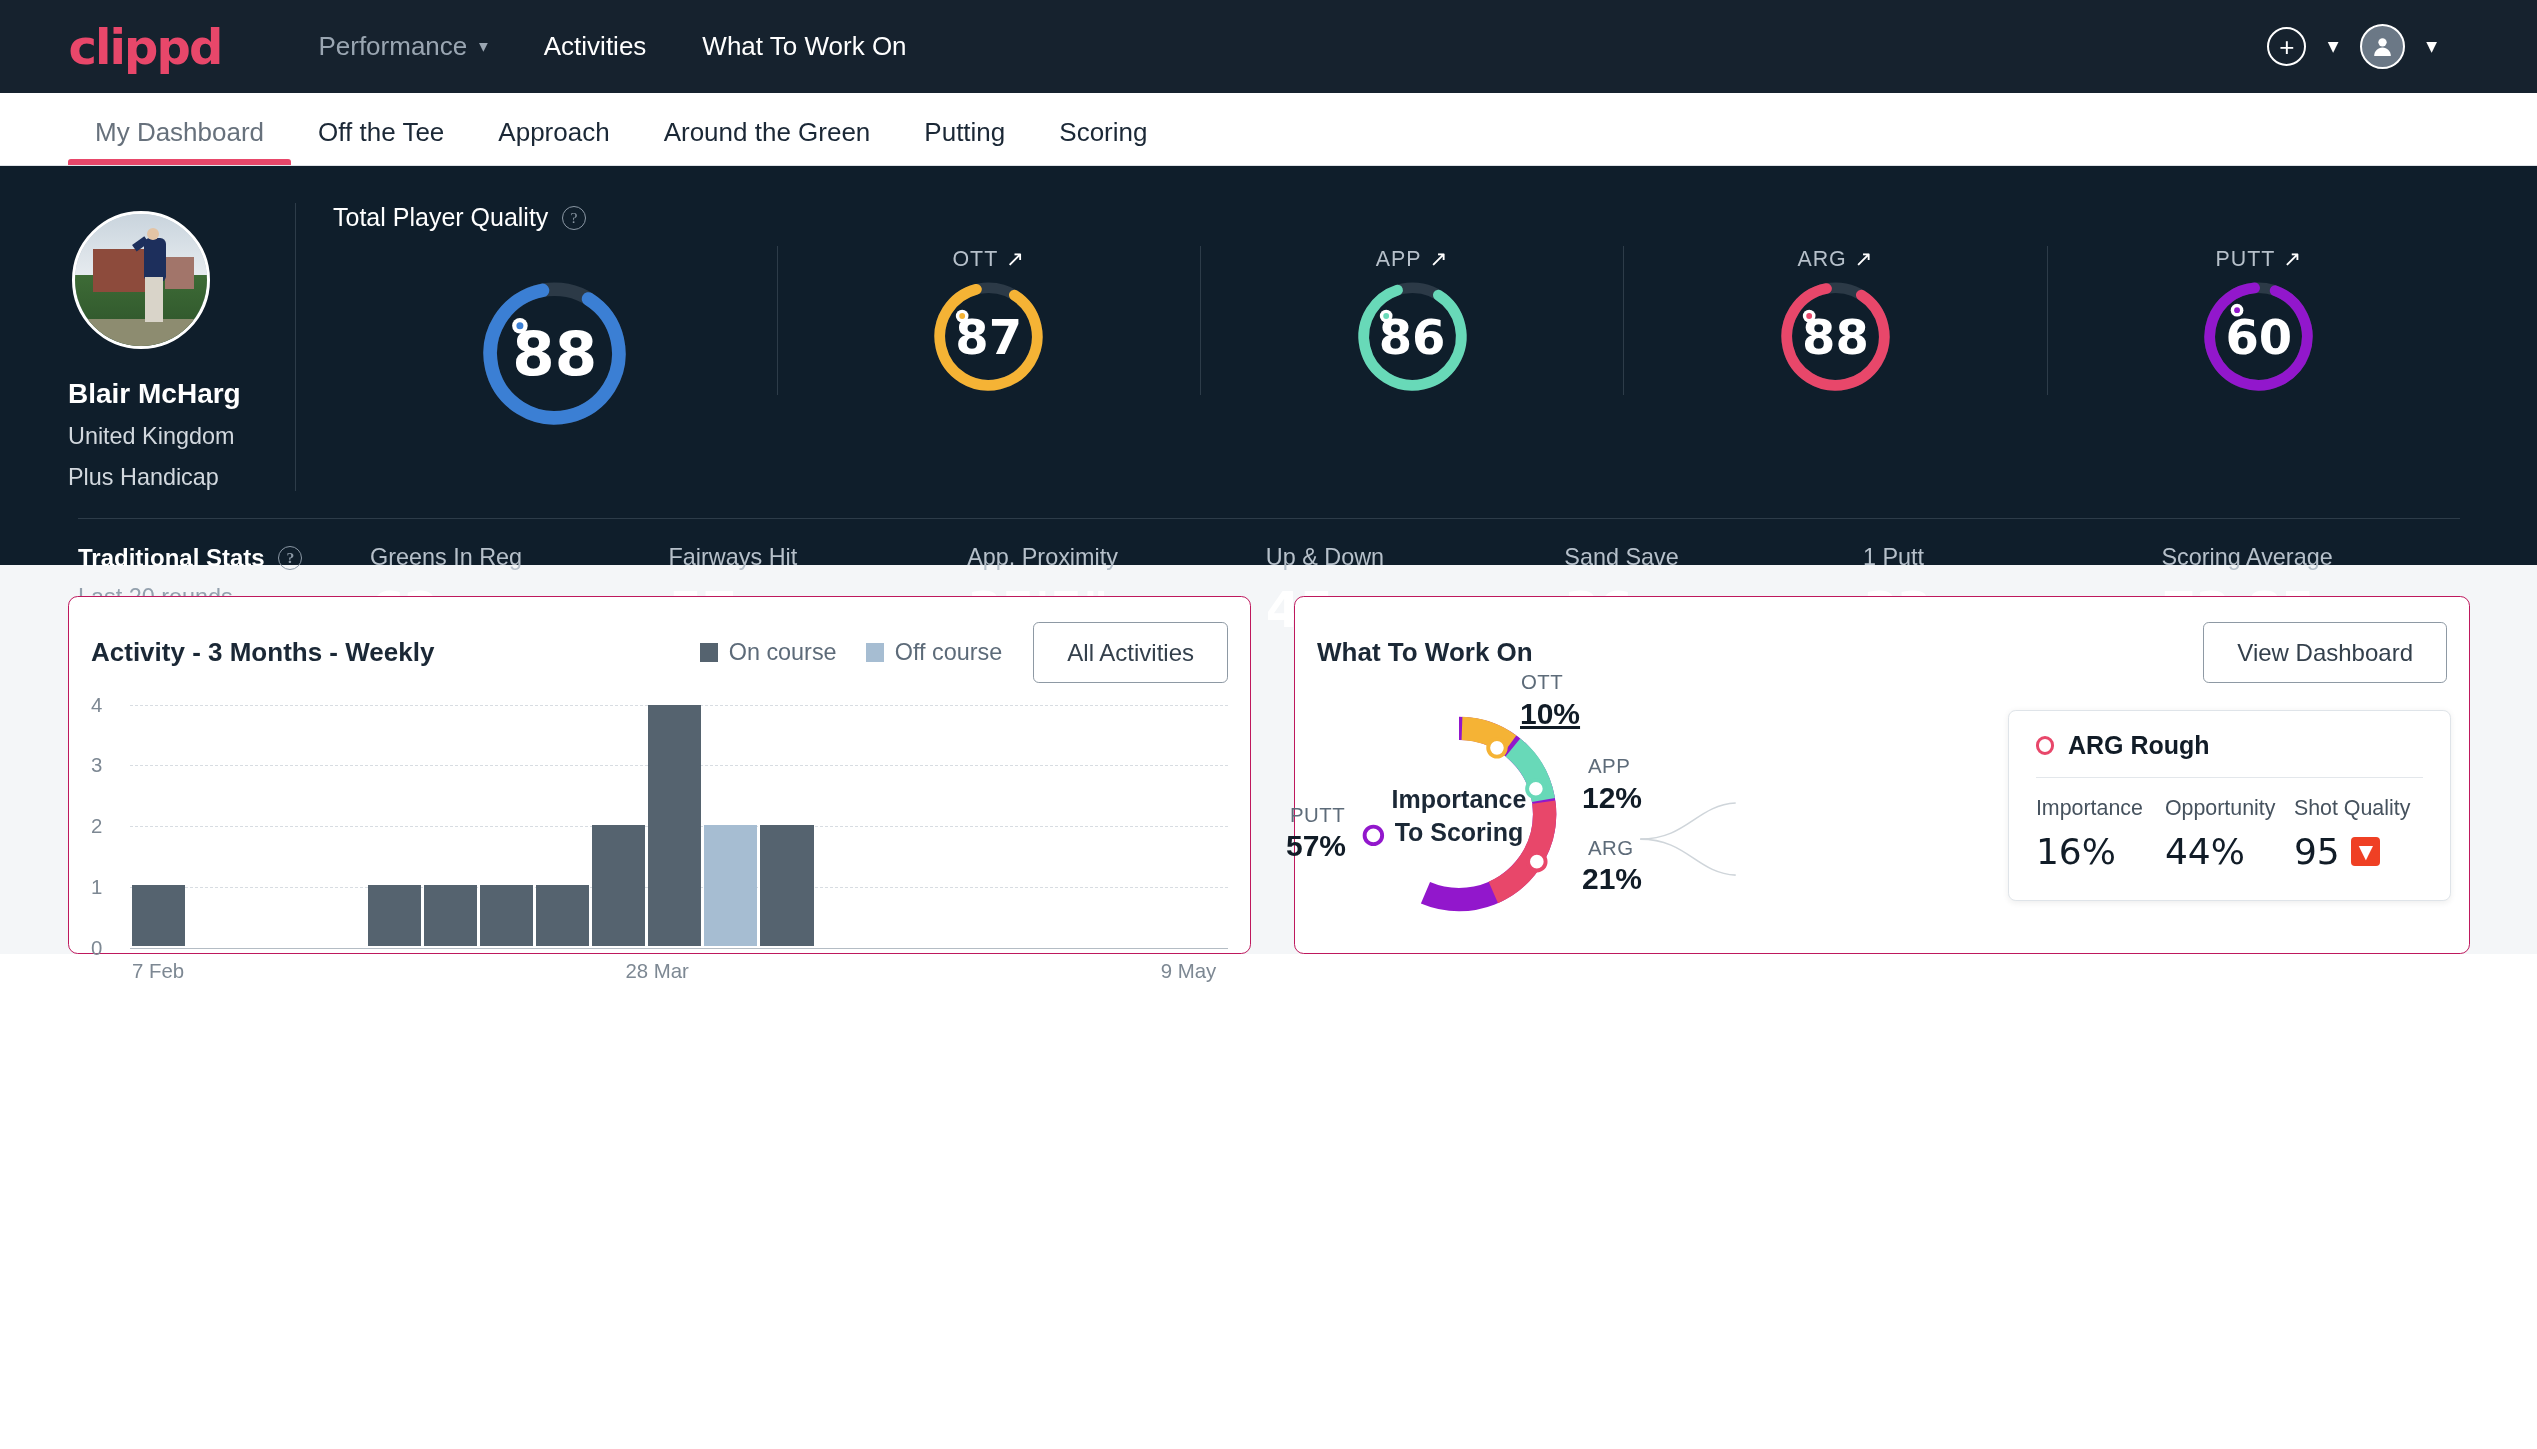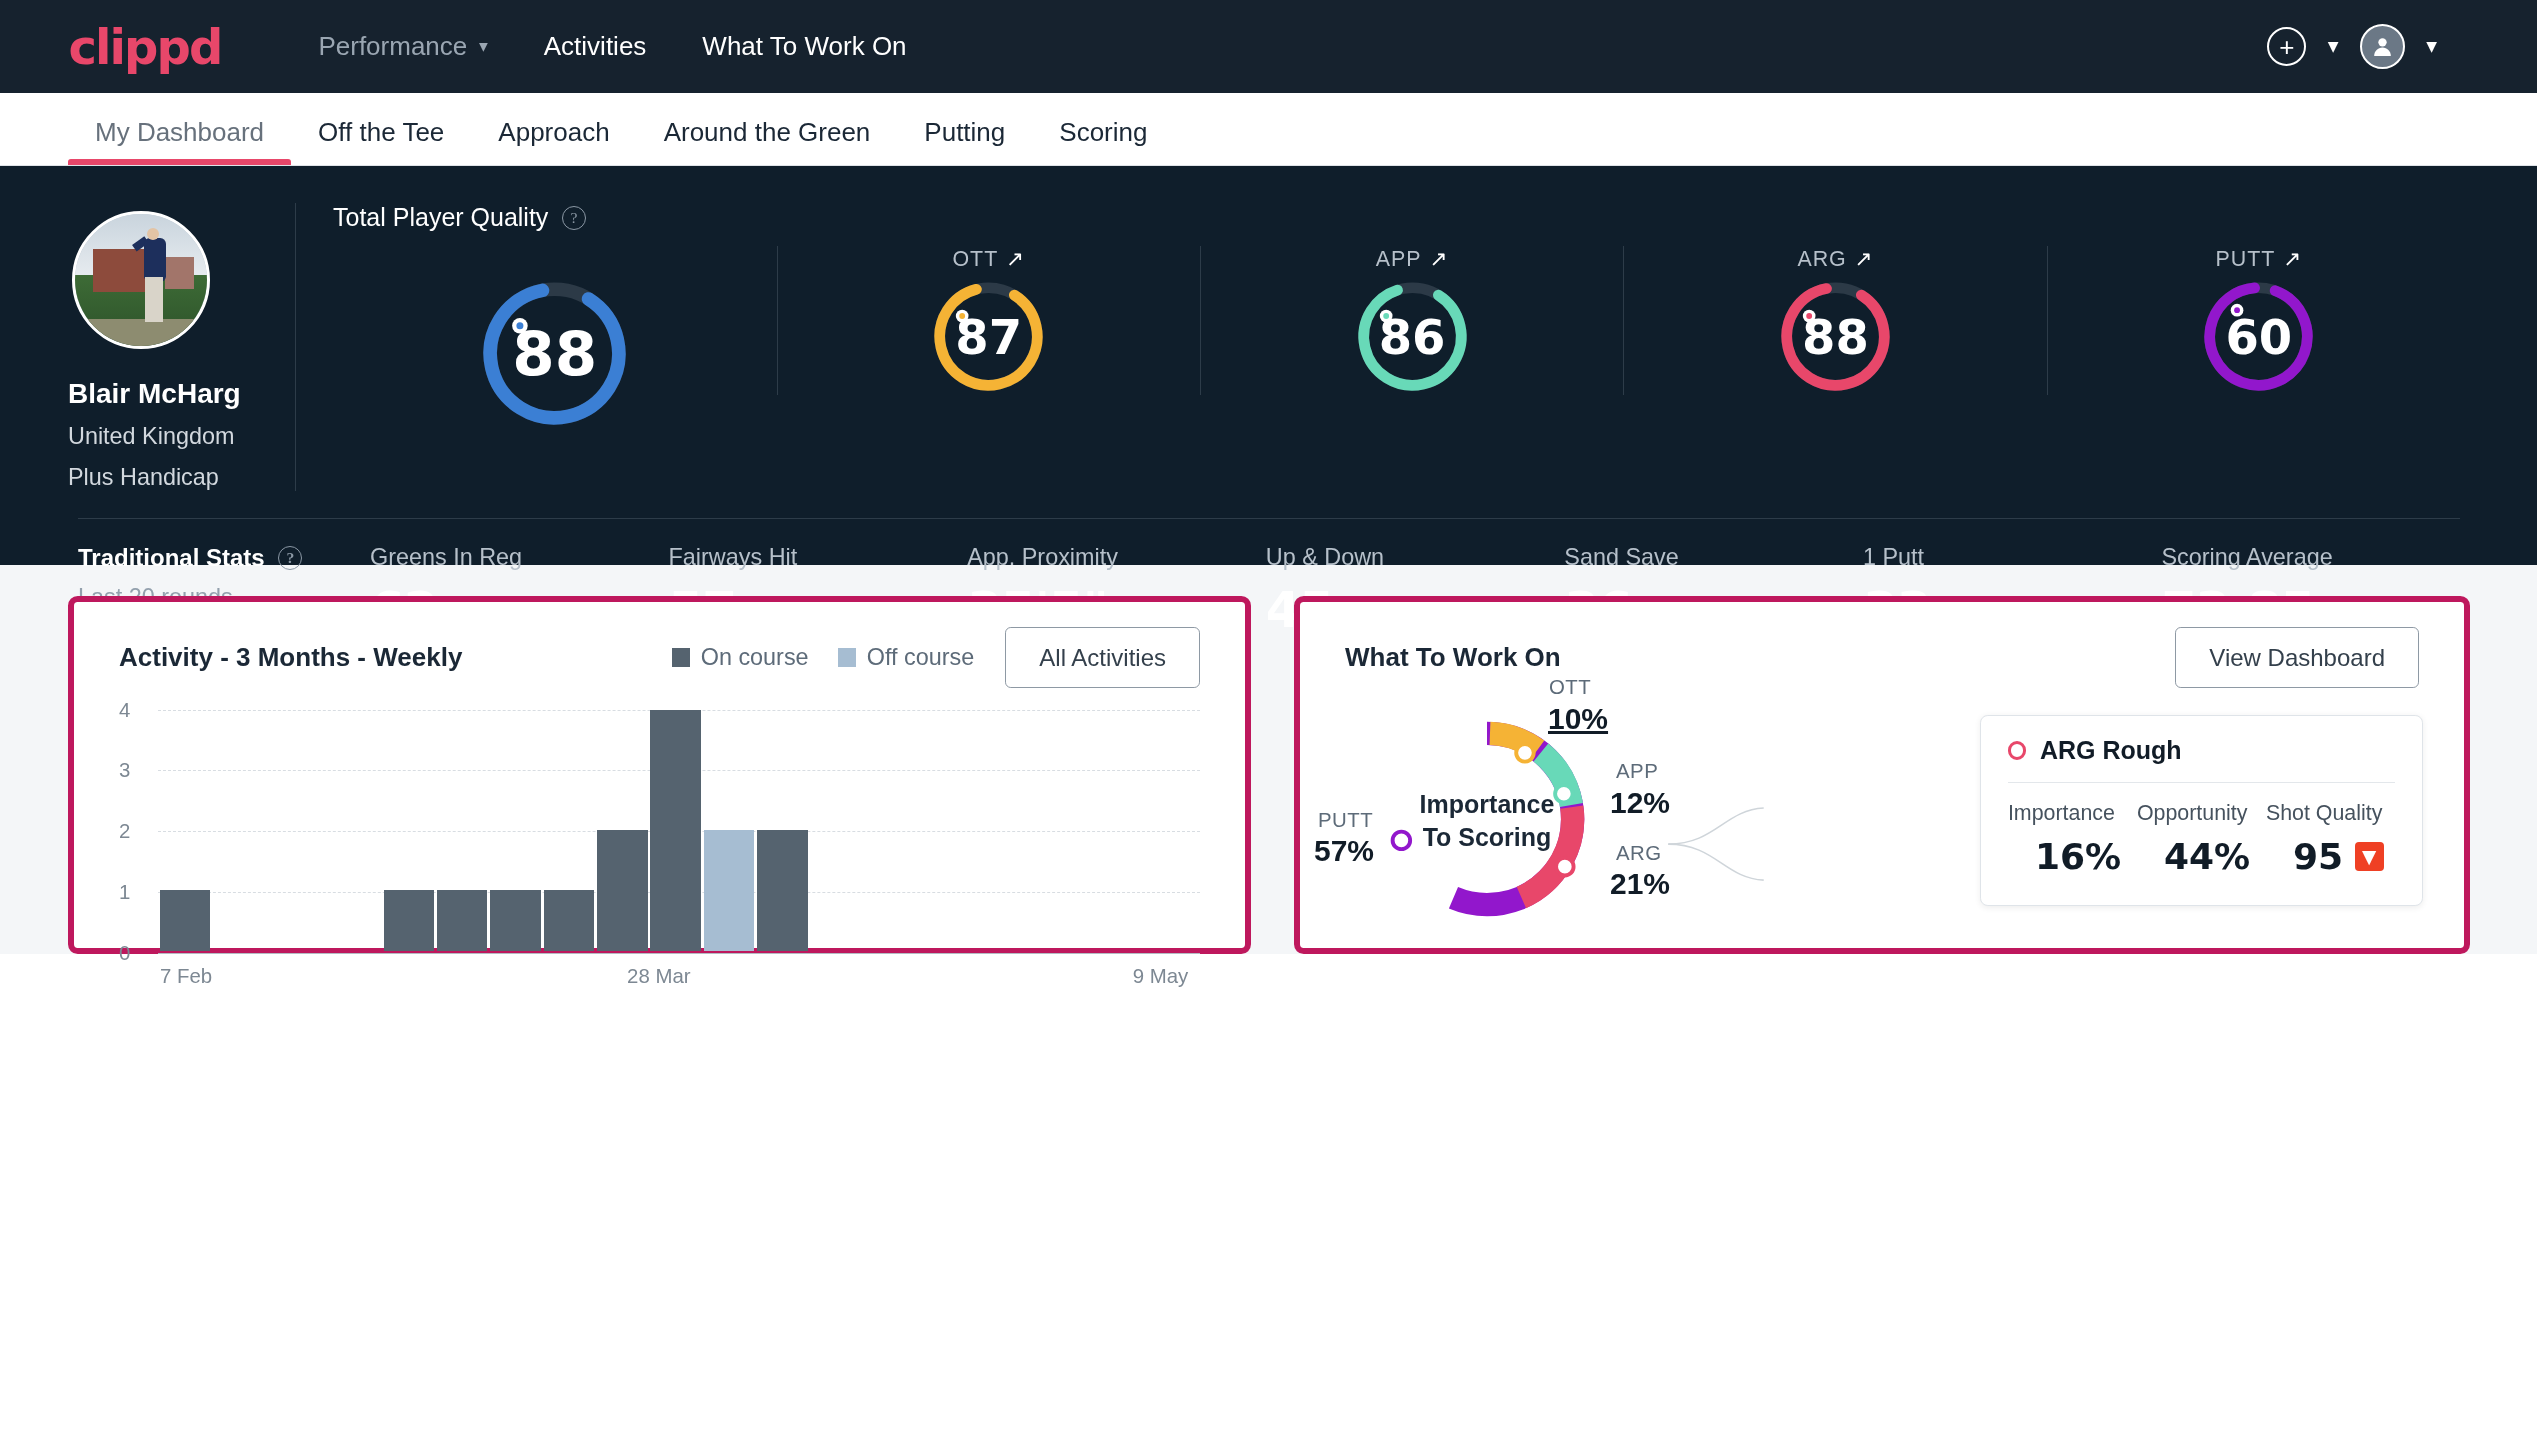--- a/index.html
+++ b/index.html
@@ -112,22 +112,22 @@
   .stat-name { color:#b6c0ca; font-size:23.4px; }
   .stat-val {
     color:#ffffff; font-size:50px; font-weight:bold; margin-top:9.7px;
     font-family:"DejaVu Sans", sans-serif; letter-spacing:-1px;
   }
   .stat-val .unit { font-size:30px; font-weight:bold; }
 
   
   .bottom { background:#f4f6f8; padding:31px 68px 0 68px; height:389px; display:flex; gap:43px; }
   .card {
-    background:#ffffff; border:6px solid #be185d; border-radius:9.7px;
-    padding: 25px 45px; position:relative;
+    background:#ffffff; border:1px solid #be185d; border-radius:9.7px;
+    padding: 25px 22px; position:relative;
   }
   .card-left { width: 1183px; }
   .card-right { flex:1; }
   .card-head { display:flex; align-items:center; }
   .card-title { font-size:26px; color:#1b2836; font-weight:bold; }
   .legend { display:flex; align-items:center; gap:29px; margin-left:auto; margin-right:31px; }
   .legend-item { display:flex; align-items:center; gap:10.7px; font-size:23.4px; color:#5d6b79; }
   .swatch { width:18.5px; height:18.5px; }
   .btn {
     border:1.5px solid #8e99a4; background:#fff; border-radius:5.8px;
@@ -161,21 +161,21 @@
     position:absolute; right:-3.9px; top:17.5px; width:443px; height:191px;
     background:#ffffff; border:1.5px solid #dfe4e9; border-radius:7.8px;
     box-shadow:0 1.9px 6.8px rgba(0,0,0,0.07); padding:19.5px 27px;
   }
   .tt-head { display:flex; align-items:center; gap:13.6px; font-size:25px; font-weight:bold; color:#111c27; }
   .tt-ring { width:18.5px; height:18.5px; border-radius:50%; border:3.9px solid #e8476a; }
   .tt-divider { height:1px; background:#e3e7eb; margin:17.5px 0 17.5px 0; }
   .tt-cols { display:flex; }
   .tt-col { flex:1; }
   .tt-name { font-size:21.4px; color:#46525e; }
-  .tt-val { font-size:36px; font-weight:bold; color:#111c27; margin-top:9.7px; display:flex; align-items:center; gap:11.7px; font-family:"DejaVu Sans", sans-serif;margin-left:27px; }
+  .tt-val { font-size:36px; font-weight:normal; color:#111c27; margin-top:9.7px; display:flex; align-items:center; gap:11.7px; font-family:"DejaVu Sans", sans-serif; }
   .down-badge {
     width:29px; height:29px; background:#ef4024; border-radius:3.9px;
     color:#fff; font-size:18.5px; display:flex; align-items:center; justify-content:center;
   }
 </style>
 </head>
 <body>
 
 <div class="topnav">
   <div class="logo">clippd</div>

